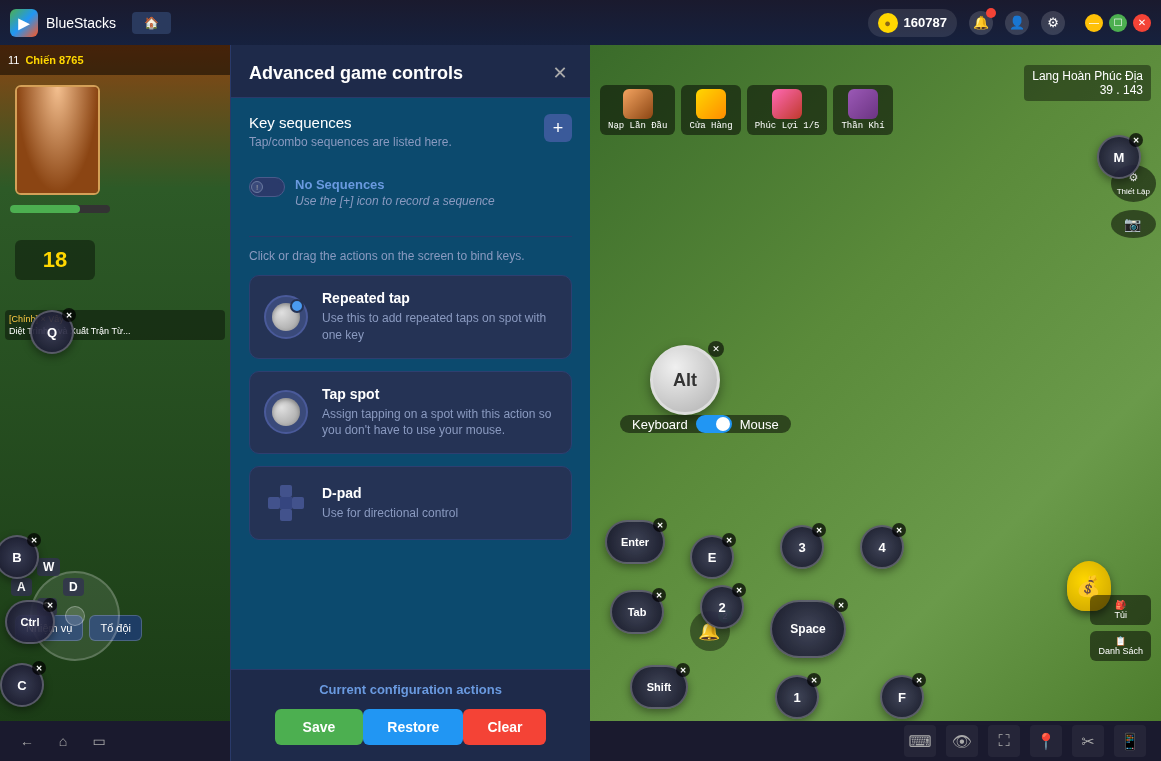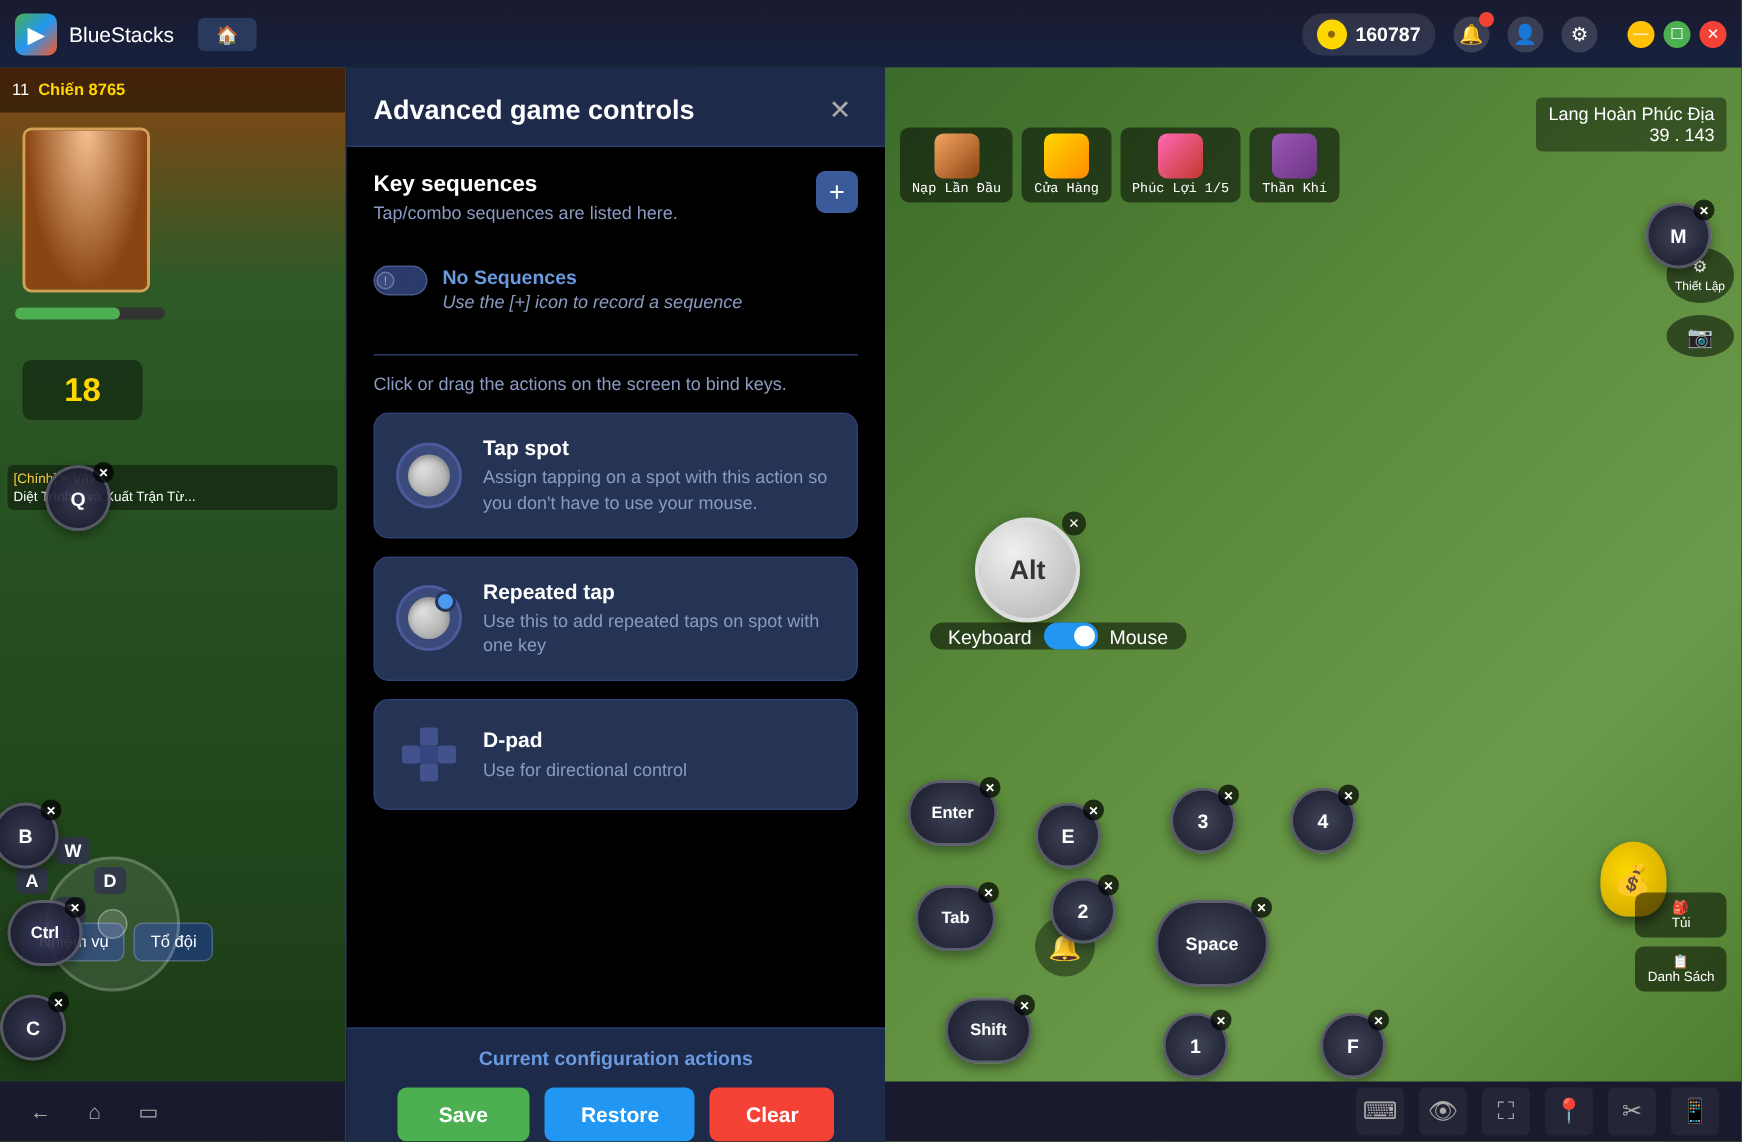--- a/index.html
+++ b/index.html
@@ -134,21 +134,21 @@
       height: 100%;
       background: linear-gradient(180deg, #8B4513 0%, #2d5a27 20%, #1a3a15 100%);
       position: relative;
     }
     .modal {
       position: absolute;
       top: 45px;
       left: 230px;
       width: 360px;
       height: 716px;
-      background: #000000;
+      background: #0c4a6e;
       z-index: 200;
       display: flex;
       flex-direction: column;
       border-left: 1px solid #2a3a6a;
     }
     .modal-header {
       display: flex;
       align-items: center;
       justify-content: space-between;
       padding: 16px 18px 12px;
@@ -179,21 +179,21 @@
       scrollbar-color: #3a4a7a #1e2a4a;
     }
     .modal-body::-webkit-scrollbar { width: 6px; }
     .modal-body::-webkit-scrollbar-track { background: #1e2a4a; }
     .modal-body::-webkit-scrollbar-thumb { background: #3a4a7a; border-radius: 3px; }
 
     
     .section-title {
       color: white;
       font-size: 15px;
-      font-weight: 700;
+      font-weight: 400;
       margin-bottom: 4px;
     }
     .section-desc {
       color: #8a9ac0;
       font-size: 12px;
       margin-bottom: 12px;
     }
 
     
     .key-seq-header {
@@ -337,22 +337,21 @@
     }
     .config-title {
       color: #6a9ae0;
       font-size: 13px;
       font-weight: 600;
       text-align: center;
       margin-bottom: 12px;
     }
     .action-buttons {
       display: flex;
-      gap: 10px;
-      padding-bottom: 0;
+      padding-bottom: 16px;
       justify-content: center;
     }
     .btn-save {
       background: #4CAF50;
       color: white;
       border: none;
       padding: 10px 28px;
       border-radius: 6px;
       font-size: 14px;
       font-weight: 600;
@@ -734,35 +733,35 @@
       </div>
     </div>
 
     <div class="divider"></div>
 
     <div class="touch-section">
       <div class="section-desc">Click or drag the actions on the screen to bind keys.</div>
 
       <div class="control-card">
         <div class="control-icon">
+          <div class="repeated-tap-icon"></div>
+        </div>
+        <div class="control-text">
+          <div class="control-title">Repeated tap</div>
+          <div class="control-desc">Use this to add repeated taps on spot with one key</div>
+        </div>
+      </div>
+
+      <div class="control-card">
+        <div class="control-icon">
           <div class="tap-spot-icon"></div>
         </div>
         <div class="control-text">
           <div class="control-title">Tap spot</div>
           <div class="control-desc">Assign tapping on a spot with this action so you don't have to use your mouse.</div>
-        </div>
-      </div>
-
-      <div class="control-card">
-        <div class="control-icon">
-          <div class="repeated-tap-icon"></div>
-        </div>
-        <div class="control-text">
-          <div class="control-title">Repeated tap</div>
-          <div class="control-desc">Use this to add repeated taps on spot with one key</div>
         </div>
       </div>
 
       <div class="dpad-card">
         <div style="width:44px;height:44px;flex-shrink:0;display:flex;align-items:center;justify-content:center;">
           <svg width="40" height="40" viewBox="0 0 40 40">
             <rect x="14" y="2" width="12" height="12" rx="2" fill="#4a5a9a" opacity="0.8"></rect>
             <rect x="14" y="26" width="12" height="12" rx="2" fill="#4a5a9a" opacity="0.8"></rect>
             <rect x="2" y="14" width="12" height="12" rx="2" fill="#4a5a9a" opacity="0.8"></rect>
             <rect x="26" y="14" width="12" height="12" rx="2" fill="#4a5a9a" opacity="0.8"></rect>

